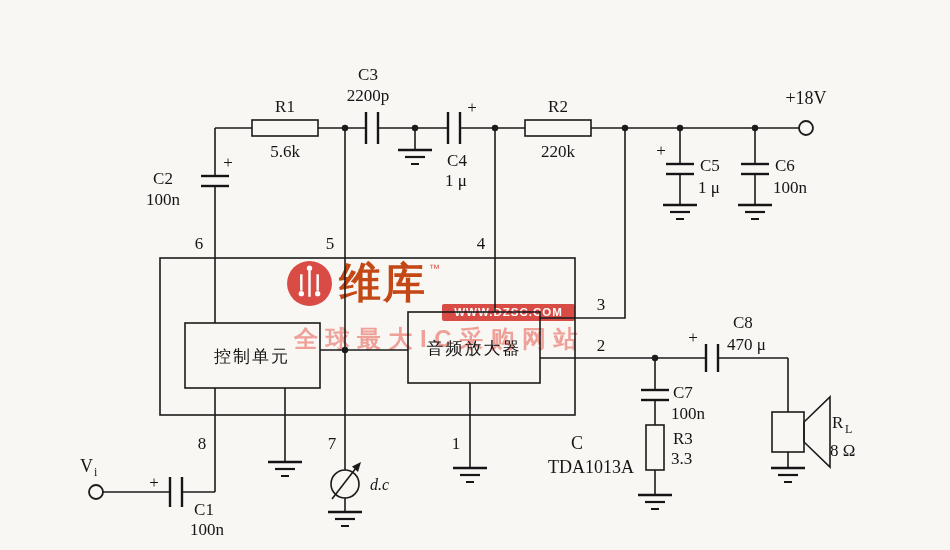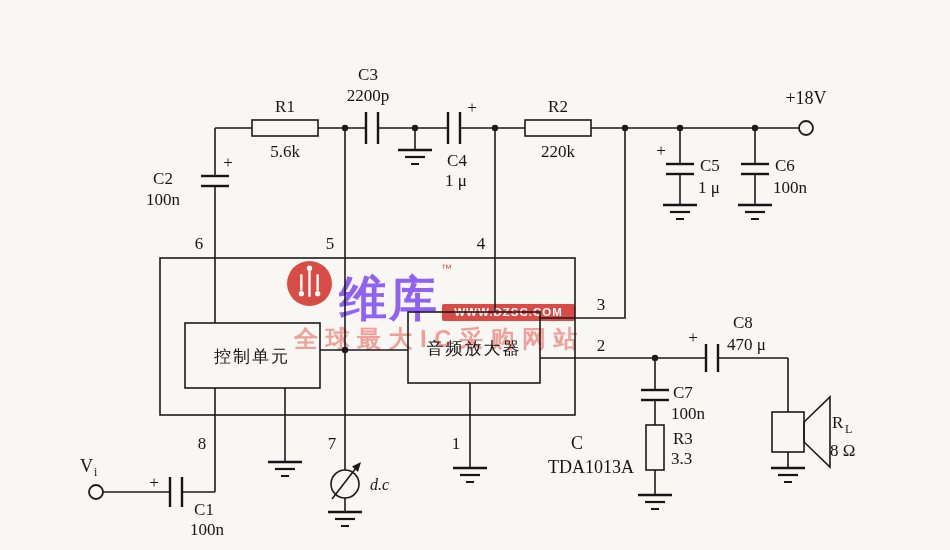--- a/index.html
+++ b/index.html
@@ -20,21 +20,21 @@
   .g1 { stroke:#151515; stroke-width:2.6; }
   .g2 { stroke:#151515; stroke-width:2.2; }
   .g3 { stroke:#151515; stroke-width:2; }
   .term { fill:#f8f7f4; stroke:#1b1b1b; stroke-width:1.8; }
   .dot { fill:#1b1b1b; }
 
   
   .watermark { position:absolute; left:286px; top:260px; width:320px; z-index:1; opacity:.96; }
   .wm-row { display:flex; align-items:flex-start; height:48px; }
   .wm-logo { width:47px; height:47px; margin-right:6px; flex:0 0 auto; }
-  .wm-bold { font-weight:bold; font-size:48px; line-height:46px; color:#8b5cf6; letter-spacing:2px;margin-top:16px; }
+  .wm-bold { font-weight:bold; font-size:42px; line-height:46px; color:#c2410c; letter-spacing:2px; }
   .wm-tm { font-size:11px; color:#d8453e; margin:2px 2px 0 2px; }
   .wm-rest { font-weight:bold; font-size:31px; line-height:42px; color:#e4635e; letter-spacing:1px; }
   .wm-url { position:absolute; left:156px; top:44px; width:133px; height:17px; background:#d8453e;
             color:#fff; font-size:11.5px; font-weight:bold; text-align:center; line-height:17px;
             letter-spacing:1px; border-radius:2px; }
   .wm-tagline { position:absolute; left:8px; top:63px; font-size:24px; font-weight:bold;
                 color:#ef9d95; letter-spacing:7.5px; white-space:nowrap; }
 </style>
 </head>
 <body>

